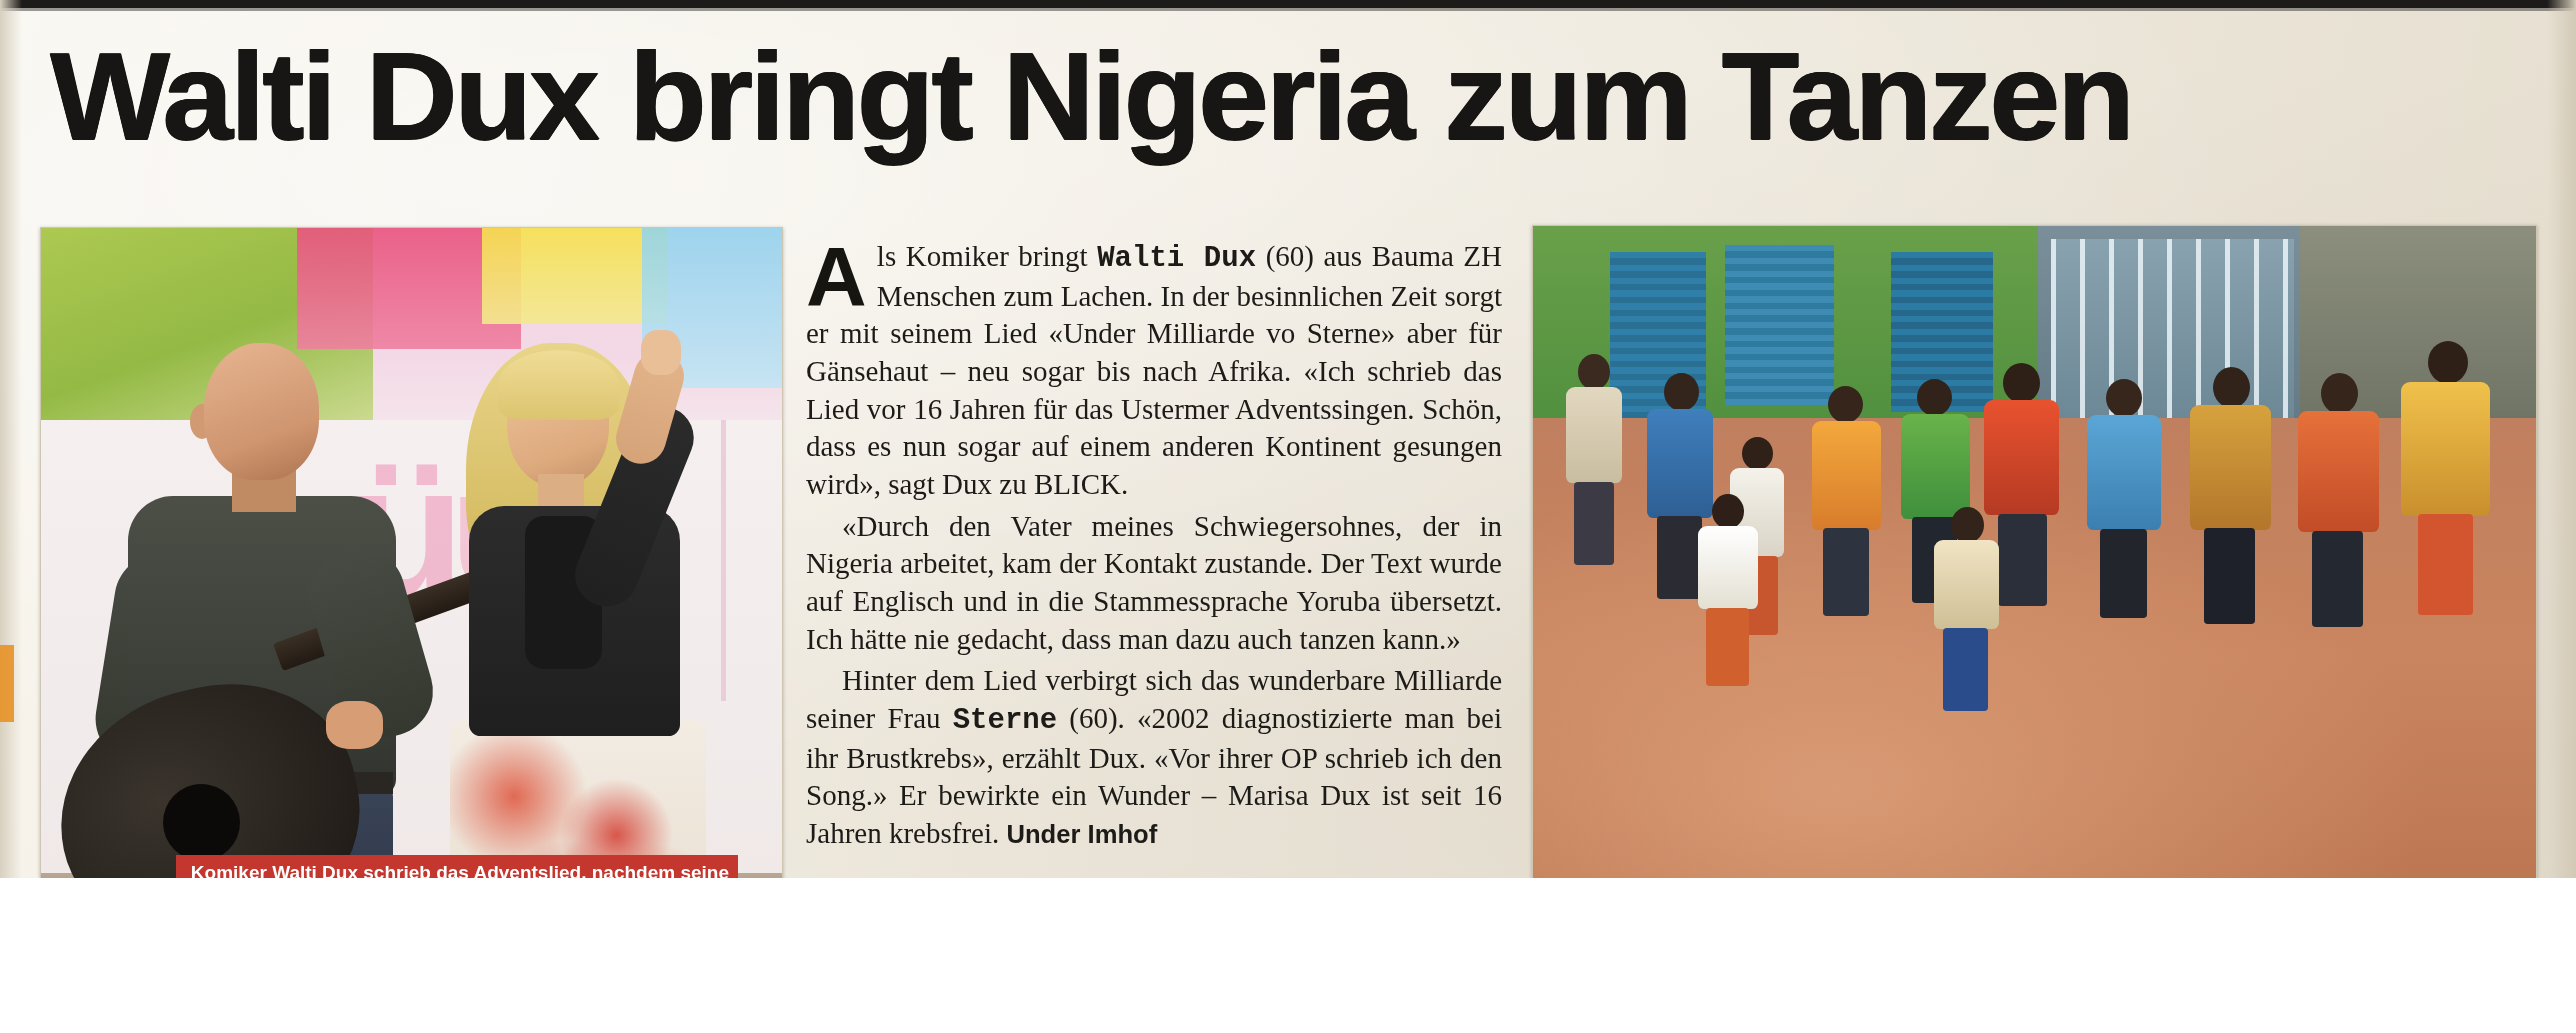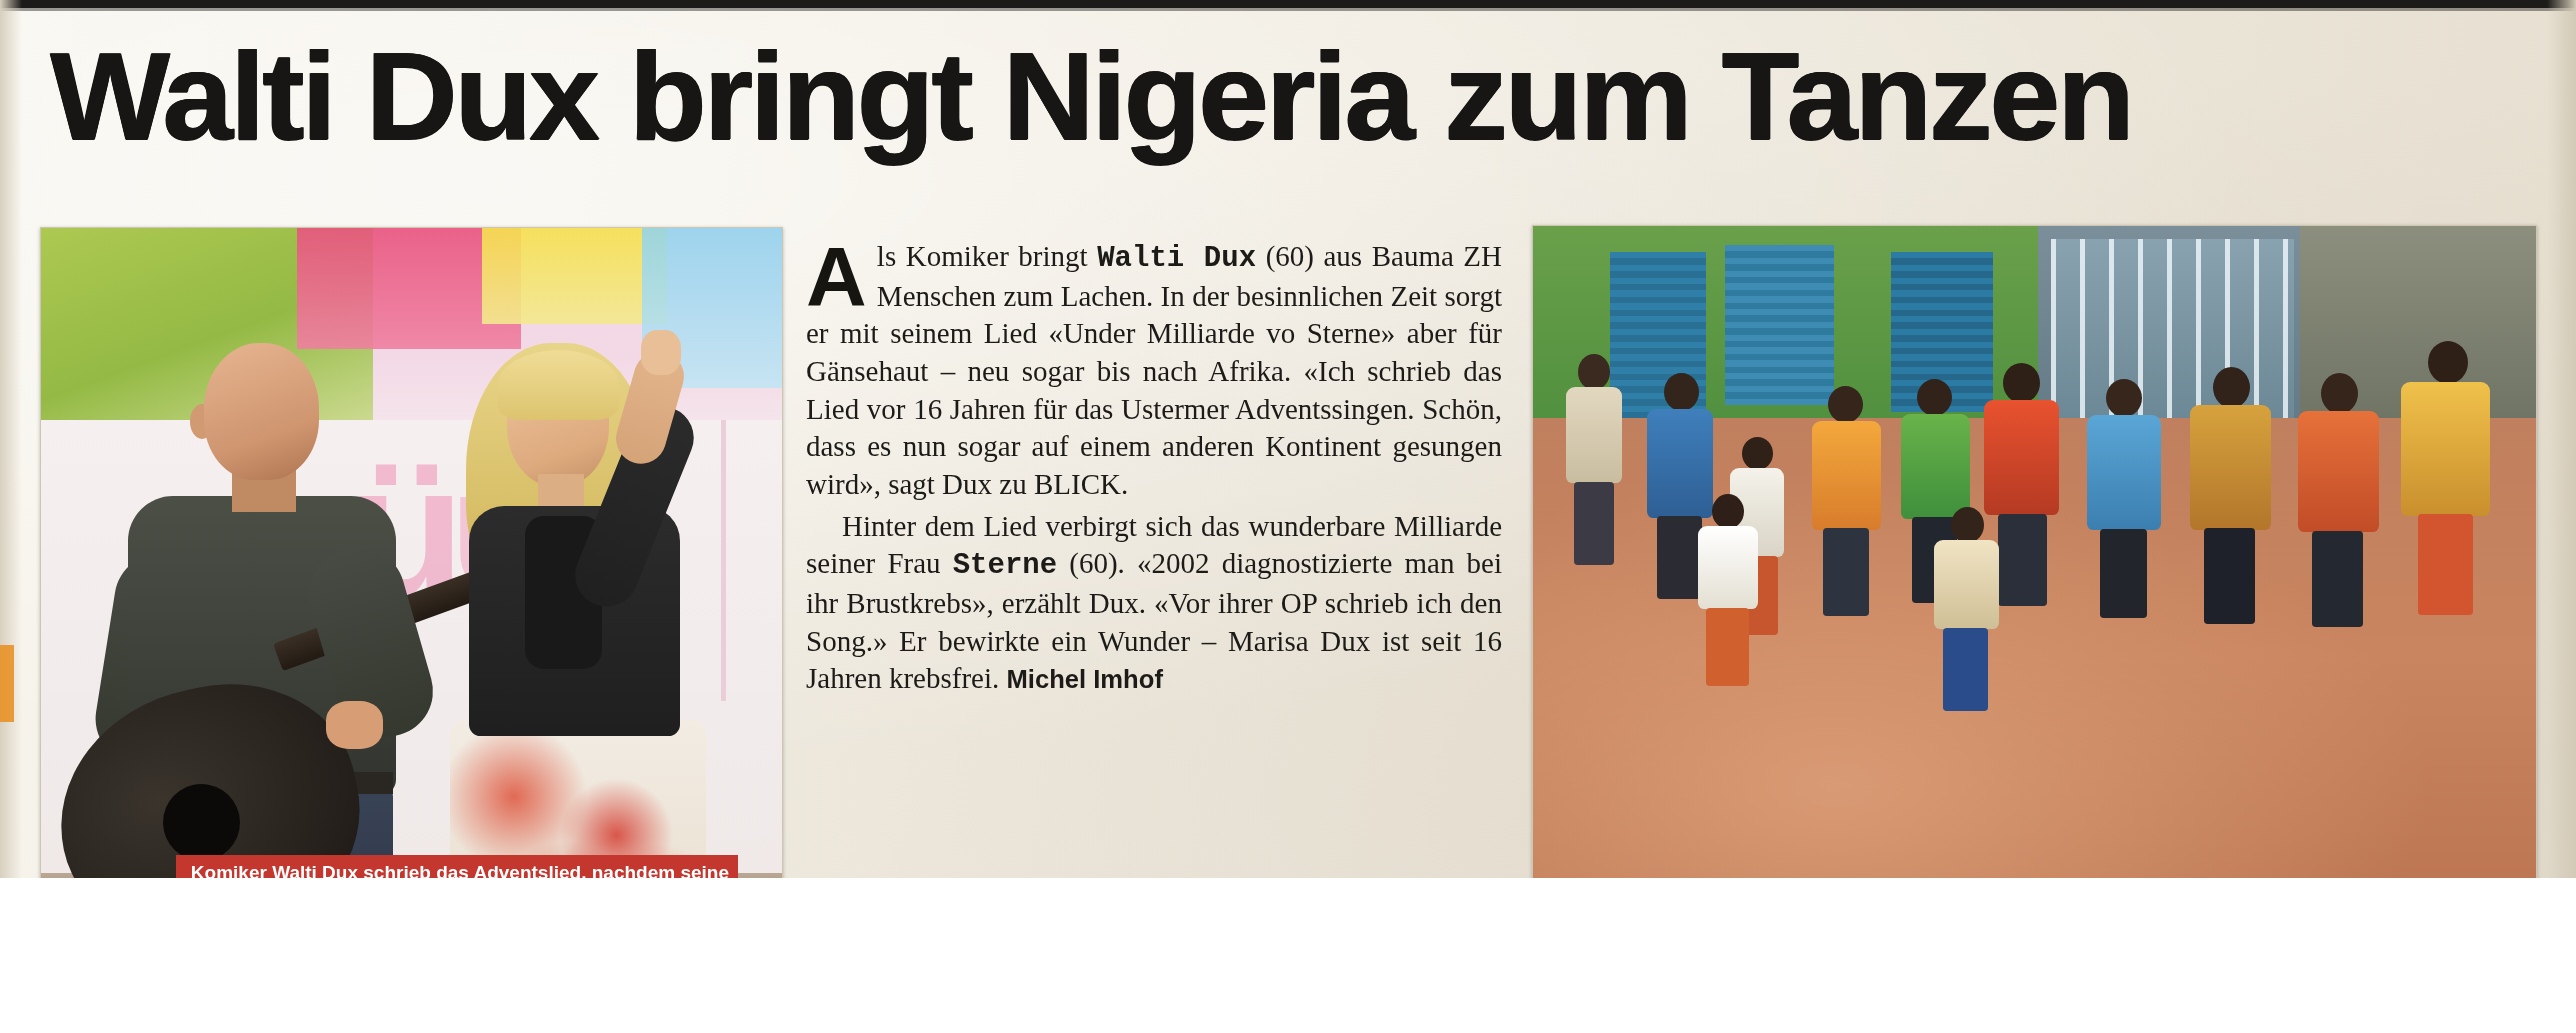--- a/index.html
+++ b/index.html
@@ -533,22 +533,23 @@
       <div class="d-body" style="left:5.1px;top:33px;width:65px;height:89px;background:linear-gradient(180deg,#f1e4c4,#cfbf96);"></div>
       <div class="d-legs" style="left:14px;top:121px;width:45px;height:83px;background:#2a4c8a;"></div>
     </div>
   </div>
 
 
   <div class="article">
     <p>
       <span class="dropcap">A</span><span>ls Komiker bringt </span><b>Walti Dux</b><span> (60) aus Bauma ZH Menschen zum Lachen. In der besinnlichen Zeit sorgt er mit seinem Lied «Under Milliarde vo Sterne» aber für Gänsehaut – neu sogar bis nach Afrika. «Ich schrieb das Lied vor 16 Jahren für das Ustermer Adventssingen. Schön, dass es nun sogar auf einem anderen Kontinent gesungen wird», sagt Dux zu BLICK.</span>
     </p>
+    <p class="indent">«Durch den Vater meines Schwiegersohnes, der in Nigeria arbeitet, kam der Kontakt zustande. Der Text wurde auf Englisch und in die Stammessprache Yoruba übersetzt. Ich hätte nie gedacht, dass man dazu auch tanzen kann.»</p>
     <p class="indent">
-      <span>Hinter dem Lied verbirgt sich das wunderbare Milliarde seiner Frau </span><b>Sterne</b><span> (60). «2002 diagnostizierte man bei ihr Brustkrebs», erzählt Dux. «Vor ihrer OP schrieb ich den Song.» Er bewirkte ein Wunder – Marisa Dux ist seit 16 Jahren krebsfrei. </span><span class="byline">Michel Imhof</span>
+      <span>Hinter dem Lied verbirgt sich das wunderbare Milliarde seiner Frau </span><b>Sterne</b><span> (60). «2002 diagnostizierte man bei ihr Brustkrebs», erzählt Dux. «Vor ihrer OP schrieb ich den Song.» Er bewirkte ein Wunder – Marisa Dux ist seit 16 Jahren krebsfrei. </span><span class="byline">Under Imhof</span>
     </p>
   </div>
 
   <div class="blemish" style="left:626px;top:997px;width:32px;height:15.3px;"></div>
   <div class="blemish" style="left:1252px;top:1002px;width:28px;height:14px;"></div>
   <div class="blemish" style="left:1923px;top:998px;width:29px;height:14px;"></div>
   <div class="blemish" style="left:2185px;top:1000px;width:25.6px;height:12.8px;"></div>
 </div>
 
 

